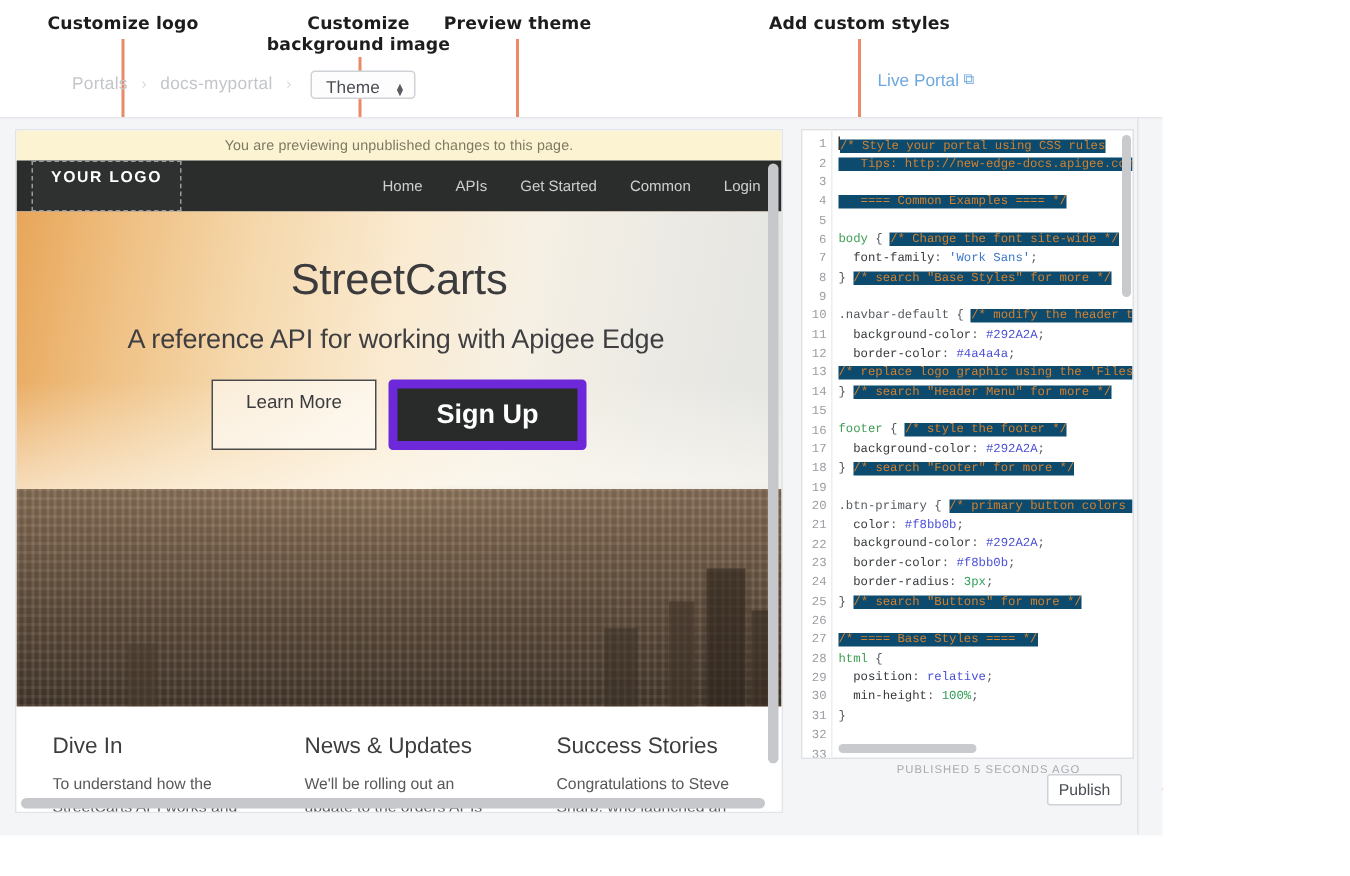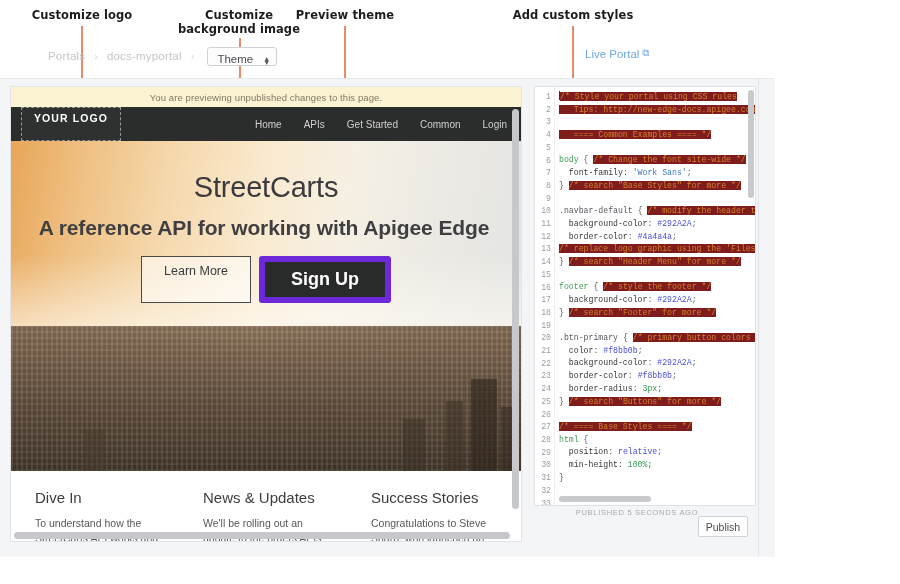--- a/index.html
+++ b/index.html
@@ -248,25 +248,24 @@
     text-align: center;
   }
   .hero-title {
     font-size: 29px;
     color: #3b3b3e;
     font-weight: 400;
     margin: 0 0 12px 0;
     letter-spacing: -0.2px;
   }
   .hero-sub {
-    font-size: 21px;
+    font-size: 18px;
     color: #3f3f42;
     margin: 0 4px 16px 0;
     letter-spacing: -0.1px;
-    font-weight: bold;
   }
   .hero-btns {
     display: flex;
     justify-content: center;
     gap: 8px;
   }
   .btn-outline {
     border: 1px solid #4a4a4a;
     background: rgba(255,255,255,0.55);
     color: #3b3b3e;
@@ -358,21 +357,21 @@
   }
   .code {
     flex: 1;
     padding: 4px 0 0 4px;
     box-sizing: border-box;
     white-space: pre;
     overflow: hidden;
     position: relative;
   }
   .code .ln { height: 12.7px; }
-  .tok-com  { color: #d2812f; background: #7f1d1d; text-align: right; }
+  .tok-com  { color: #d2812f; background: #0c4a6e; text-align: right; }
   .tok-tag  { color: #3f9e55; }
   .tok-sel  { color: #55595e; }
   .tok-prop { color: #35383c; }
   .tok-val  { color: #4a4fd6; }
   .tok-num  { color: #2f9e56; }
   .tok-str  { color: #3b78c9; }
   .tok-pun  { color: #55595e; }
   .caret {
     display: inline-block;
     width: 1px;
@@ -394,21 +393,21 @@
     left: 24px;
     bottom: 3px;
     height: 6px;
     width: 92px;
     border-radius: 3px;
     background: #c8cacd;
   }
 
   .published-note {
     position: absolute;
-    left: 526px;
+    left: 548px;
     top: 508px;
     width: 222px;
     text-align: center;
     font-size: 7.5px;
     letter-spacing: 0.7px;
     color: #a7aaae;
   }
   .publish-btn {
     position: absolute;
     left: 698px;

